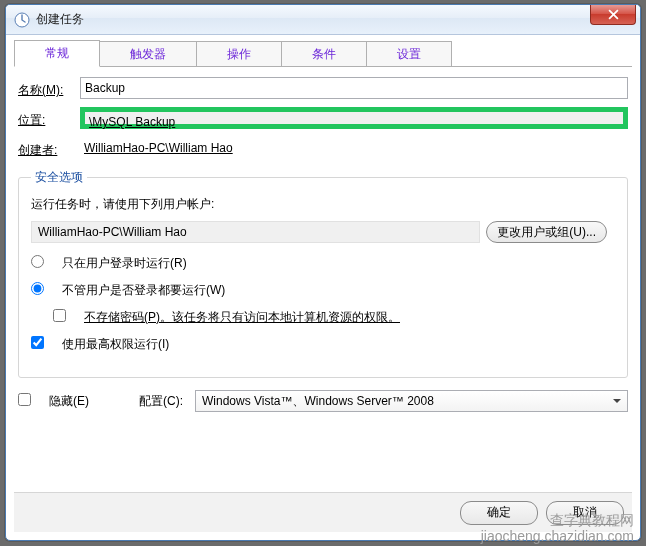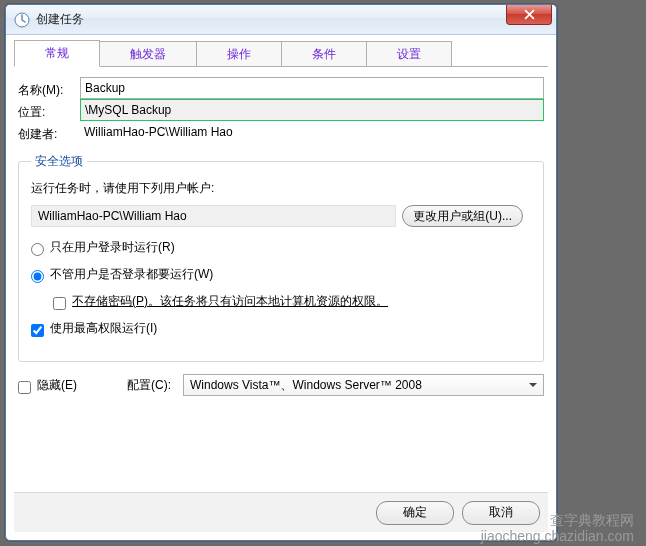--- a/index.html
+++ b/index.html
@@ -9,21 +9,21 @@
     font-size: 12px;
     background: #6b6b6b;
     width: 646px;
     height: 546px;
     overflow: hidden;
     position: relative;
   }
   .window {
     position: absolute;
     left: 5px; top: 4px;
-    width: 552px; height: 537px;
+    width: 636px; height: 537px;
     background: #fff;
     border: 1px solid #4a7ab1;
     border-radius: 5px;
     box-shadow: 0 0 0 1px rgba(0,0,0,.15);
     overflow: hidden;
   }
   .titlebar {
     height: 30px;
     background: linear-gradient(#f5f9fe, #e6eef8 45%, #dde8f5 46%, #e8f1fb);
     border-bottom: 1px solid #b5c6dd;
@@ -76,20 +76,22 @@
     border-bottom: 1px solid #fff;
     margin-bottom: -1px;
     padding-bottom: 4px;
   }
   .panel {
     padding: 10px 4px 0 4px;
   }
   .row {
     display:flex;
     align-items:flex-end;
+    margin-bottom: 8px;
+    text-decoration: underline;
   }
   .lbl {
     width: 62px;
     padding-top: 4px;
     color:#000;
   }
   .field {
     flex:1;
   }
   .input-text {
@@ -98,21 +100,21 @@
     padding: 2px 4px;
     border: 1px solid #abadb3;
     background:#fff;
     font: inherit;
     color:#000;
   }
   .readonly-cell {
     width:100%;
     height: 22px;
     padding: 3px 4px;
-    border: 1px solid #22c55e;
+    border: 5px solid #22c55e;
     background:#f0f0f0;
     color:#000;
   }
   .static-val {
     padding: 4px 4px;
     color:#000;
   }
   .textarea {
     width:100%;
     height: 88px;
@@ -148,21 +150,21 @@
     padding: 0 10px;
     border:1px solid #8b8b8b;
     background: linear-gradient(#f8f8f8,#e8e8e8);
     border-radius:11px;
     font:inherit;
     white-space:nowrap;
     display:inline-flex;
     align-items:center;
   }
   .radio-row, .chk-row {
-    display:flex; align-items:flex-end; gap:6px;
+    display:flex; align-items:flex-start; gap:18px;
     margin-bottom:10px;
     color:#000;
   }
   .chk-row.indent { margin-left: 22px; text-decoration: underline; }
   input[type=radio], input[type=checkbox] {
     width:13px; height:13px; margin:0;
   }
   .bottom-row {
     display:flex; align-items:center; gap:10px;
     margin-top: 6px;

